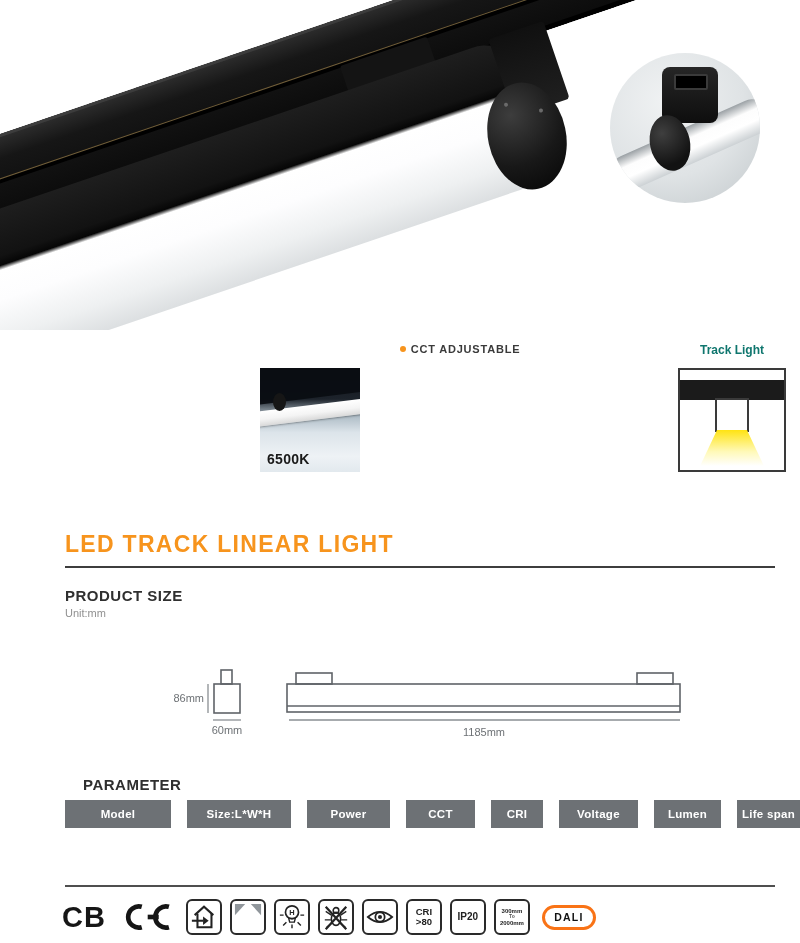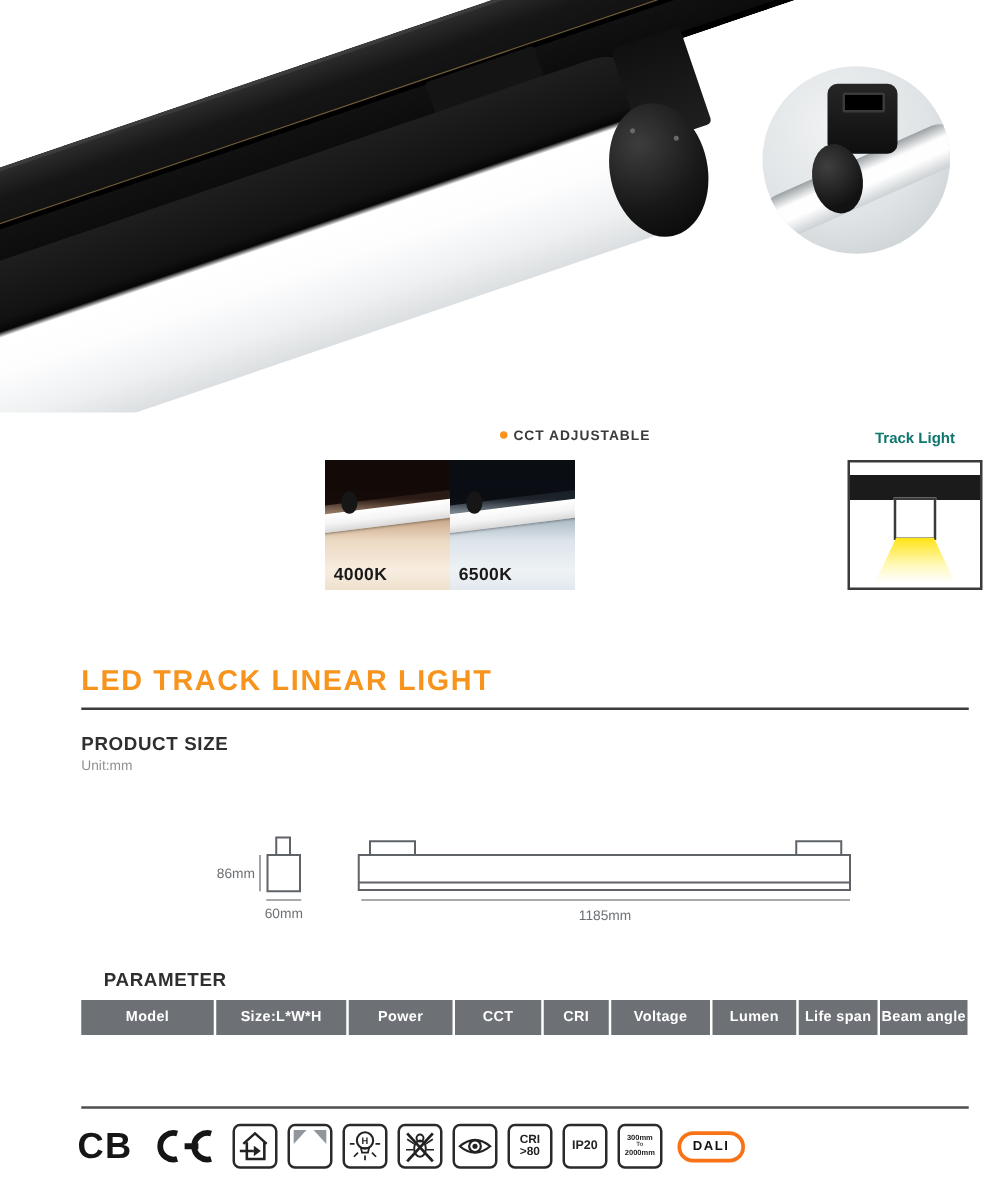--- a/index.html
+++ b/index.html
@@ -86,21 +86,21 @@
     background:linear-gradient(180deg,#ffe312 0%,#fff9b8 60%,rgba(255,255,255,0) 100%);}
   
   .page-title{position:absolute;left:65px;top:531px;font-size:23px;font-weight:700;color:#F7941D;letter-spacing:1.3px;}
   .title-rule{position:absolute;left:65px;top:566px;width:710px;height:2px;background:#3d3d3d;}
   .section-heading{position:absolute;font-size:15px;font-weight:700;color:#2f2f2f;letter-spacing:.5px;}
   .ps-heading{left:65px;top:587px;}
   .ps-unit{position:absolute;left:65px;top:607px;font-size:11px;color:#909090;}
   .dims{position:absolute;left:150px;top:632px;width:560px;height:130px;}
   
   .param-heading{left:83px;top:776px;}
-  .tbl{position:absolute;left:65px;width:710px;display:flex;column-gap:2px;}
+  .tbl{position:absolute;left:65px;width:710px;display:flex;column-gap:16px;}
   .tbl-head{top:800px;height:28px;}
   .tbl-head .cell{background:#6D7175;color:#fff;font-size:11.5px;font-weight:700;letter-spacing:.3px;
     display:flex;align-items:center;justify-content:center;}
   .tbl-row{top:844px;height:22px;}
   .tbl-row .cell{color:#4a4a4a;font-size:11.5px;display:flex;align-items:center;justify-content:center;}
   .c0{flex:0 0 106px;} .c1{flex:0 0 104px;} .c2{flex:0 0 83px;} .c3{flex:0 0 69px;} .c4{flex:0 0 52px;}
   .c5{flex:0 0 79px;} .c6{flex:0 0 67px;} .c7{flex:0 0 63px;} .c8{flex:0 0 70px;}
   .bottom-rule{position:absolute;left:65px;top:885px;width:710px;height:2px;background:#4f4f4f;}
   
   .certs{position:absolute;left:62px;top:895px;height:44px;display:flex;align-items:center;gap:8px;}
@@ -140,26 +140,20 @@
         <div class="inset-switch"></div>
       </div>
       <div class="inset-knob"></div>
     </div>
   </div>
 
   <div class="cct-title">
     <span class="cct-bullet"></span><span>CCT ADJUSTABLE</span>
   </div>
   <div class="cct-panels">
-    <div class="panel panel-4000k">
-      <div class="p-ceiling"></div>
-      <div class="p-tube"></div>
-      <div class="p-knob"></div>
-      <div class="p-label">4000K</div>
-    </div>
     <div class="panel panel-6500k">
       <div class="p-ceiling"></div>
       <div class="p-tube"></div>
       <div class="p-knob"></div>
       <div class="p-label">6500K</div>
     </div>
   </div>
 
   <div class="tl-title">Track Light</div>
   <div class="tl-box">

